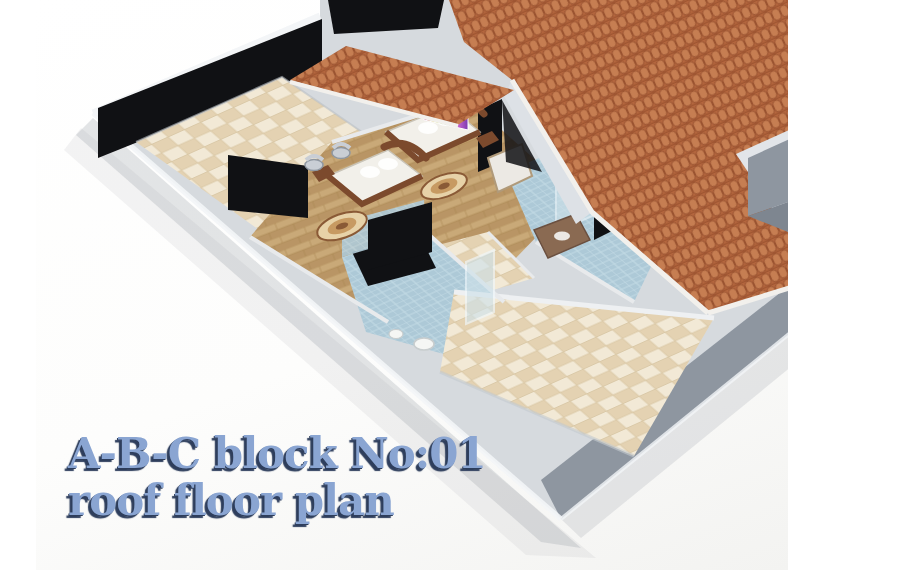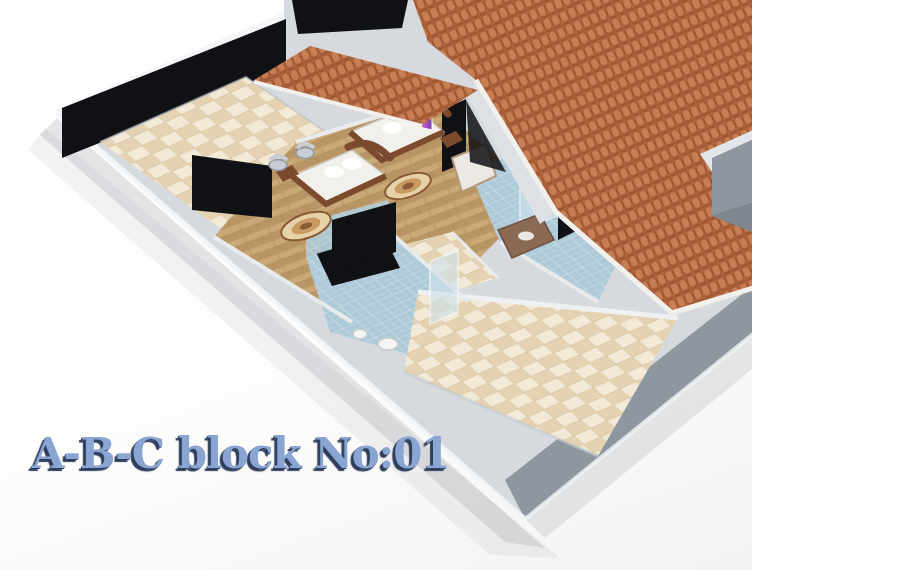--- a/index.html
+++ b/index.html
@@ -1,19 +1,20 @@
 <!DOCTYPE html>
 <html style="--title_text: #8aa5d2; --title_shadow: #2e3e5c; --roof: #b4663e; --roof_tile: #c67e52; --roof_dark: #8e4828; --roof_fascia: #f2f0ec; --wall_light: #d6dade; --wall_mid: #aeb5bd; --wall_dark: #8e96a0; --wall_top: #f3f5f7; --glass_black: #101114; --tile_cream_a: #f2e9d6; --tile_cream_b: #e4d2b2; --tile_grout: #d8c6a4; --tile_blue_a: #adc9d7; --tile_blue_b: #c3dbe5; --wood_a: #c9a978; --wood_b: #b99565; --wood_line: #a8854f; --bed_frame: #7c4a2d; --bedding: #f2f0ea; --rug_dark: #8a5a36; --rug_mid: #c79a62; --rug_light: #e7d2a8; --chrome: #c9ced5; --vanity: #8a6a52; --fixture_white: #f5f6f4; --shadow: #9aa0a8;"><head>
 <meta charset="utf-8">
 <style>
   html,body{margin:0;padding:0;background:#ffffff;}
   .stage{
     position:relative;width:752px;height:570px;overflow:hidden;
     background:linear-gradient(160deg,#ffffff 0%,#fdfdfc 55%,#f3f3f1 100%);
     font-family:"Liberation Sans",sans-serif;
+    margin-left:36px;
   }
   .scene-svg{position:absolute;left:0;top:0;width:900px;height:570px;display:block;}
   .title-block{
     position:absolute;left:32px;top:430px;
     font-family:"DejaVu Serif","Liberation Serif",serif;
     font-weight:bold;line-height:1.12;
     font-size:42px;letter-spacing:-1px;
     color:var(--title_text,#8aa5d2);
     text-shadow:-3px 3px 1px var(--title_shadow,#2e3e5c),-1px 1px 0 var(--title_shadow,#2e3e5c);
     user-select:none;
@@ -180,15 +181,16 @@
       <polygon points="700,154 762,126 818,208 756,238" style="fill:#e2e5e9"></polygon>
       <polygon points="712,158 758,137 758,200 712,216" style="fill:var(--wall_dark,#8e96a0)"></polygon>
       <polygon points="712,216 758,200 806,204 752,232" style="fill:#7e8690"></polygon>
       <polygon points="758,137 808,202 758,200" style="fill:var(--wall_mid,#aeb5bd)"></polygon>
     </g>
   </g>
 </svg>
 
 <div class="title-block">
   <div>A-B-C block No:01</div>
+  <div>roof floor plan</div>
 </div>
 
 </div>
 
 </body></html>

